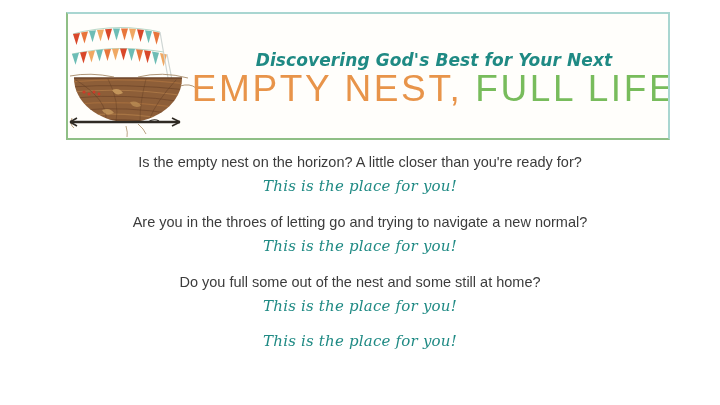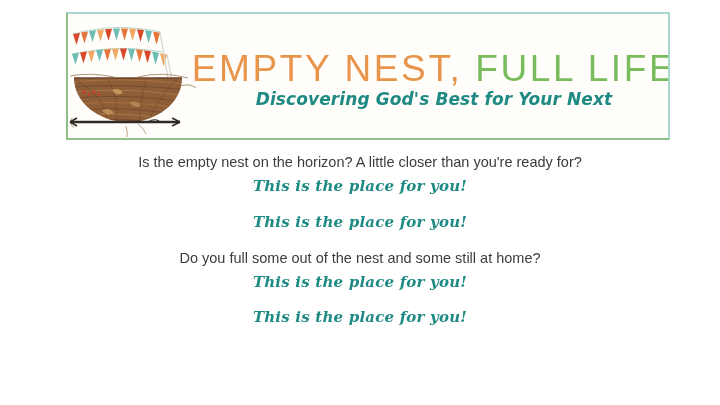--- a/index.html
+++ b/index.html
@@ -98,21 +98,20 @@
   }
   .answer {
     font-family: "DejaVu Serif", serif;
     font-style: italic;
     font-size: 15px;
     color: #1f8a84;
     line-height: 1.45;
     letter-spacing: 0.2px;
     margin: 0;
     white-space: nowrap;
-    font-weight: bold;
   }
 </style>
 </head>
 <body>
 
 <div id="banner">
 
   <div id="artwork">
     <svg width="132" height="124" viewBox="0 0 132 124" xmlns="http://www.w3.org/2000/svg">
       <defs>
@@ -197,33 +196,34 @@
       <g>
         <path d="M2 108 L112 108" stroke="#2f2a24" stroke-width="2.4" fill="none"></path>
         <path d="M2 108 l7 -4 M2 108 l7 4" stroke="#2f2a24" stroke-width="1.6" fill="none"></path>
         <path d="M112 108 l-8 -4 M112 108 l-8 4" stroke="#2f2a24" stroke-width="1.6" fill="none"></path>
         <path d="M80 108 q6 -4 11 -1" stroke="#2f2a24" stroke-width="1.1" fill="none"></path>
       </g>
     </svg>
   </div>
 
   <div id="title-block">
+    <div id="brand-tagline">Discovering God's Best for Your Next</div>
     <div id="brand-title"><span class="orange">EMPTY NEST,</span> <span class="green">FULL LIFE</span></div>
-    <div id="brand-tagline">Discovering God's Best for Your Next</div>
   </div>
 </div>
 
 <div id="copy">
 
   <div class="qa-block">
     <p class="question">Is the empty nest on the horizon? A little closer than you're ready for?</p>
     <p class="answer">This is the place for you!</p>
   </div>
 
   <div class="qa-block">
+    <p class="question">Are you in the throes of letting go and trying to navigate a new normal?</p>
     <p class="answer">This is the place for you!</p>
   </div>
 
   <div class="qa-block">
     <p class="question">Do you full some out of the nest and some still at home?</p>
     <p class="answer">This is the place for you!</p>
   </div>
 
   <div class="qa-block">
     <p class="answer">This is the place for you!</p>

